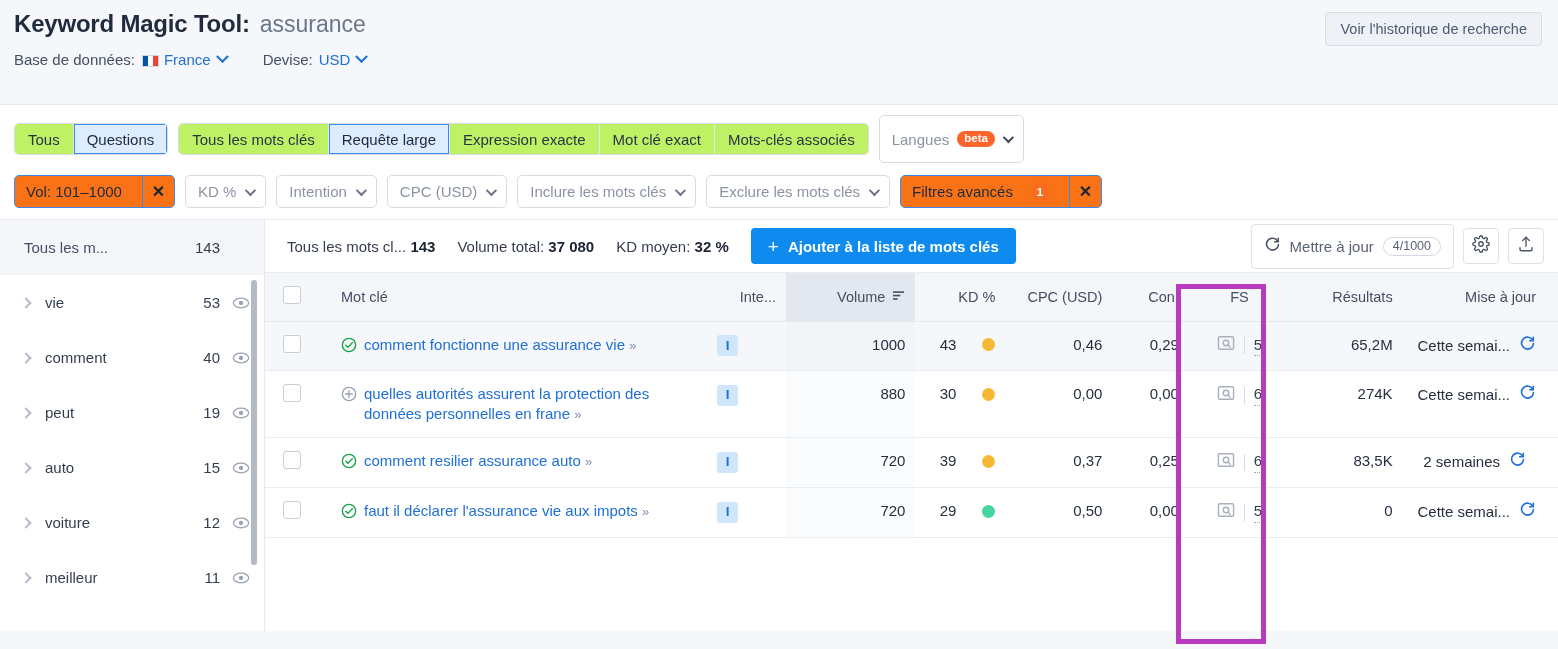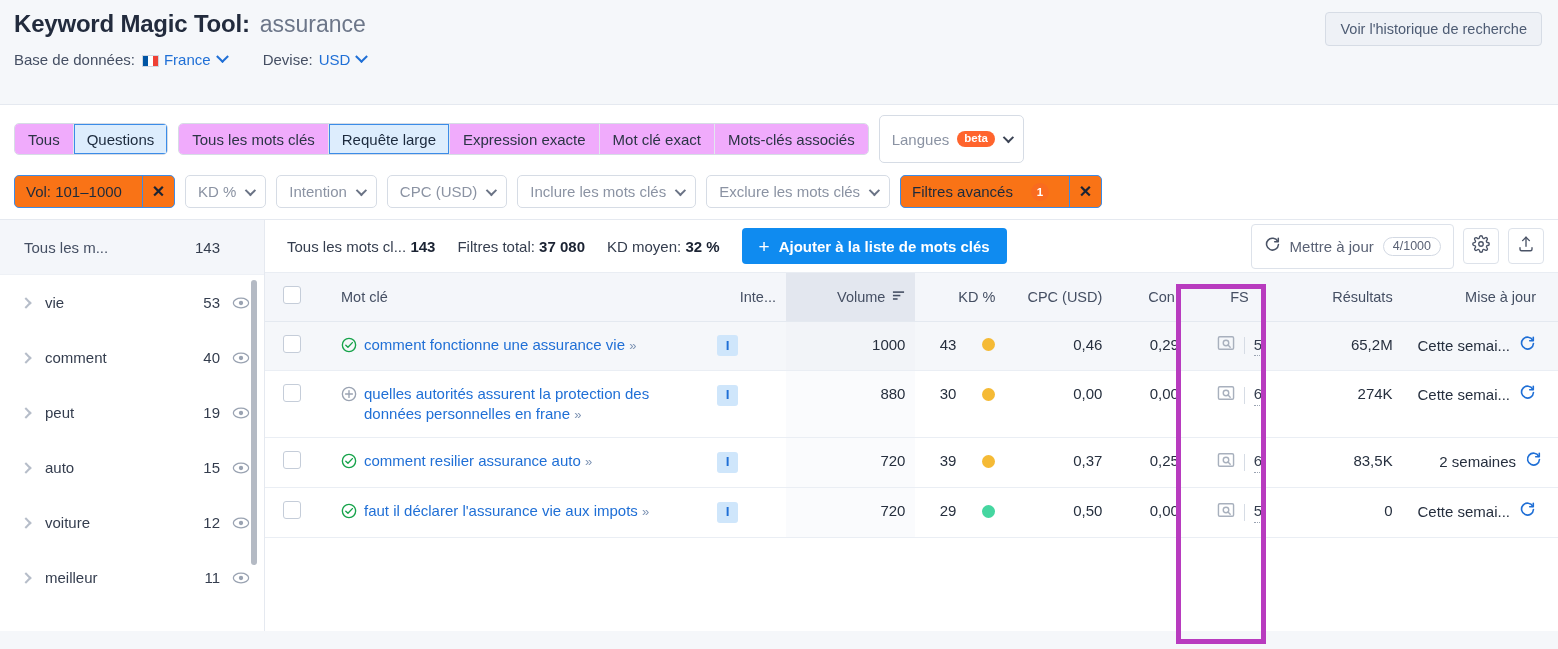--- a/index.html
+++ b/index.html
@@ -57,21 +57,21 @@
     padding: 10px 14px 11px 14px;
   }
   .seg-row { display: flex; align-items: center; gap: 10px; }
   .seg-group {
     display: flex; border: 1px solid #d6dce5; border-radius: 5px;
     background: #fff; overflow: hidden; height: 32px;
   }
   .seg {
     display: flex; align-items: center; padding: 0 13px;
     font-size: 15px; color: #2b3445; cursor: pointer;
-    border-right: 1px solid #e2e7ef; background: #f0abfc; white-space: nowrap;
+    border-right: 1px solid #e2e7ef; background: #bef264; white-space: nowrap;
   }
   .seg:last-child { border-right: none; }
   .seg.active {
     background: #ddedfd; color: #1c2a3d;
     box-shadow: inset 0 0 0 1px #3b8ce8;
     position: relative; z-index: 2;
   }
   .pill-btn {
     display: flex; align-items: center; gap: 8px; height: 48px;
     border: 1px solid #d6dce5; border-radius: 5px; background: #fff;
@@ -406,21 +406,21 @@
     </div>
 
     <div class="content">
 
       <div class="toolbar">
         <div class="stat">
           <span>Tous les mots cl...</span>
           <b>143</b>
         </div>
         <div class="stat">
-          <span>Filtres total:</span>
+          <span>Volume total:</span>
           <b>37 080</b>
         </div>
         <div class="stat">
           <span>KD moyen:</span>
           <b>32 %</b>
         </div>
 
         <div class="add-btn">
           <span style="font-size:19px;font-weight:normal;line-height:1">+</span>
           <span>Ajouter à la liste de mots clés</span>
@@ -617,21 +617,21 @@
                 <span><svg width="18" height="16" viewBox="0 0 20 18">
                       <rect x="1.5" y="2" width="17" height="14" rx="1.5" fill="none" stroke="#a8b0bd" stroke-width="1.6"></rect>
                       <circle cx="10" cy="9" r="3.1" fill="none" stroke="#a8b0bd" stroke-width="1.6"></circle>
                       <path d="M12.3 11.3l2.4 2.4" stroke="#a8b0bd" stroke-width="1.6" stroke-linecap="round"></path>
                     </svg></span>
                 <span class="fs-div"></span>
                 <span class="fs-num">6</span>
               </span>
             </td>
             <td class="td-r">83,5K</td>
-            <td class="td-r" style="padding-right:16px">
+            <td class="td-r" style="padding-right:32px">
               <span class="upd-wrap">
                 <span>2 semaines</span>
                 <span><svg width="17" height="17" viewBox="0 0 20 20">
                       <path d="M16.2 6.3A7 7 0 1 0 17 10" fill="none" stroke="#1f6fd6" stroke-width="1.9" stroke-linecap="round"></path>
                       <path d="M16.8 2.6v4.2h-4.2" fill="none" stroke="#1f6fd6" stroke-width="1.9" stroke-linecap="round" stroke-linejoin="round"></path>
                     </svg></span>
               </span>
             </td>
           </tr>
 

